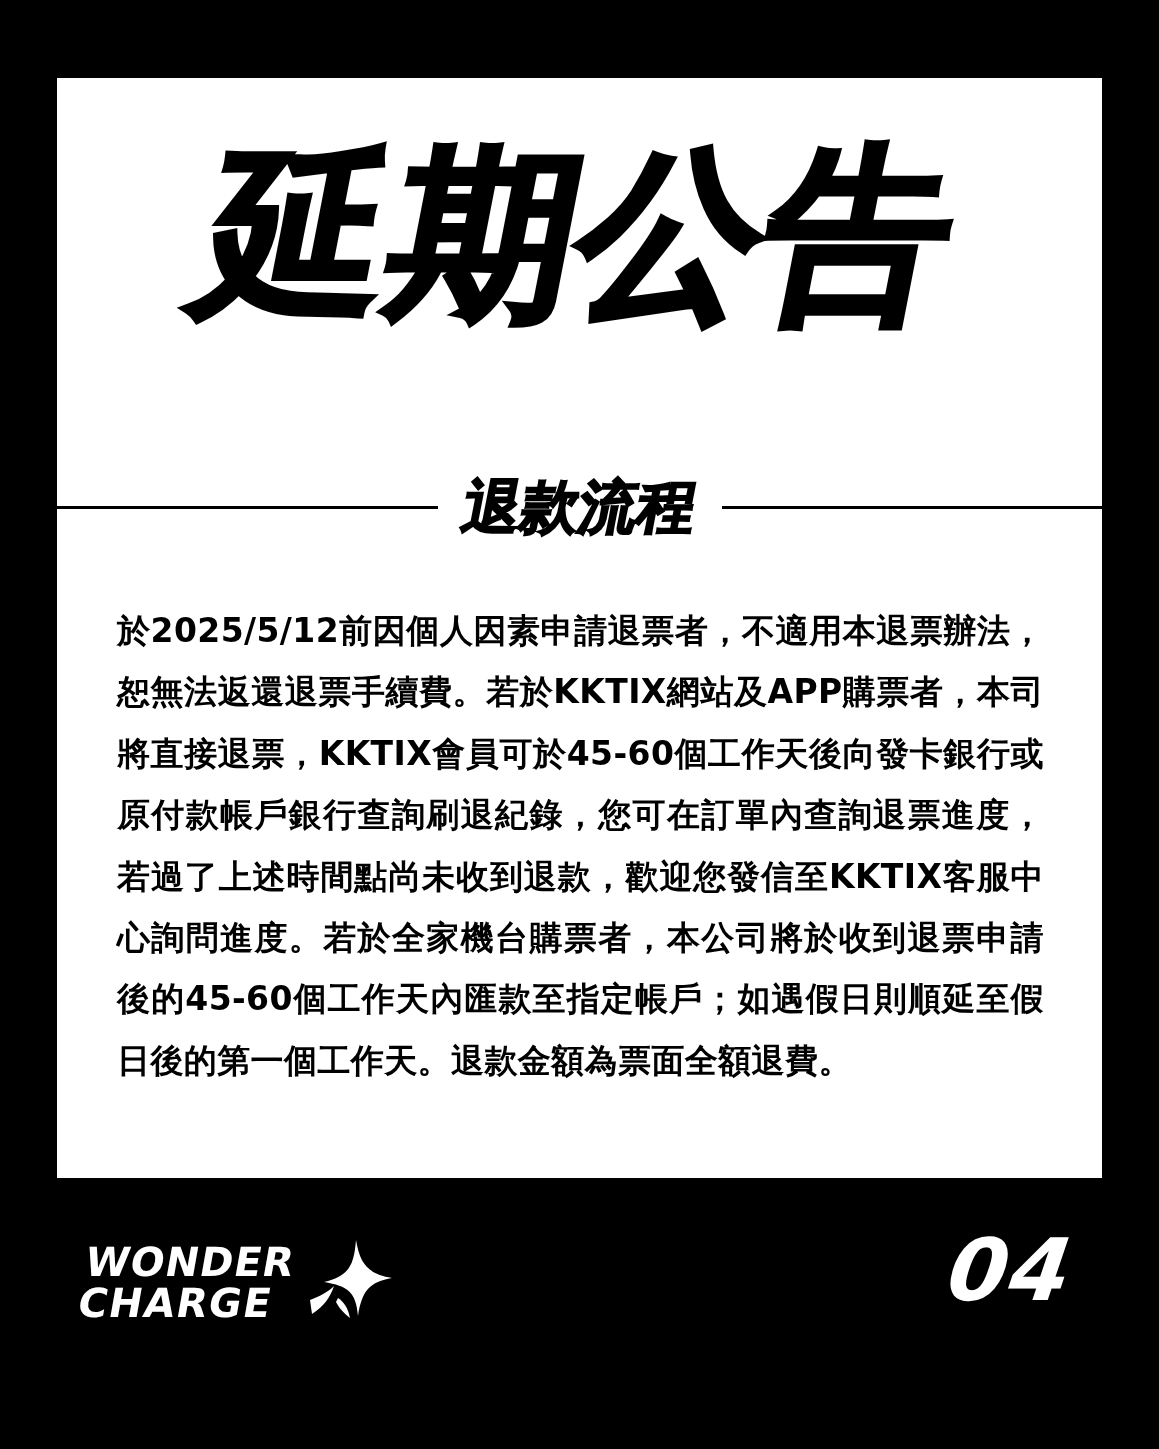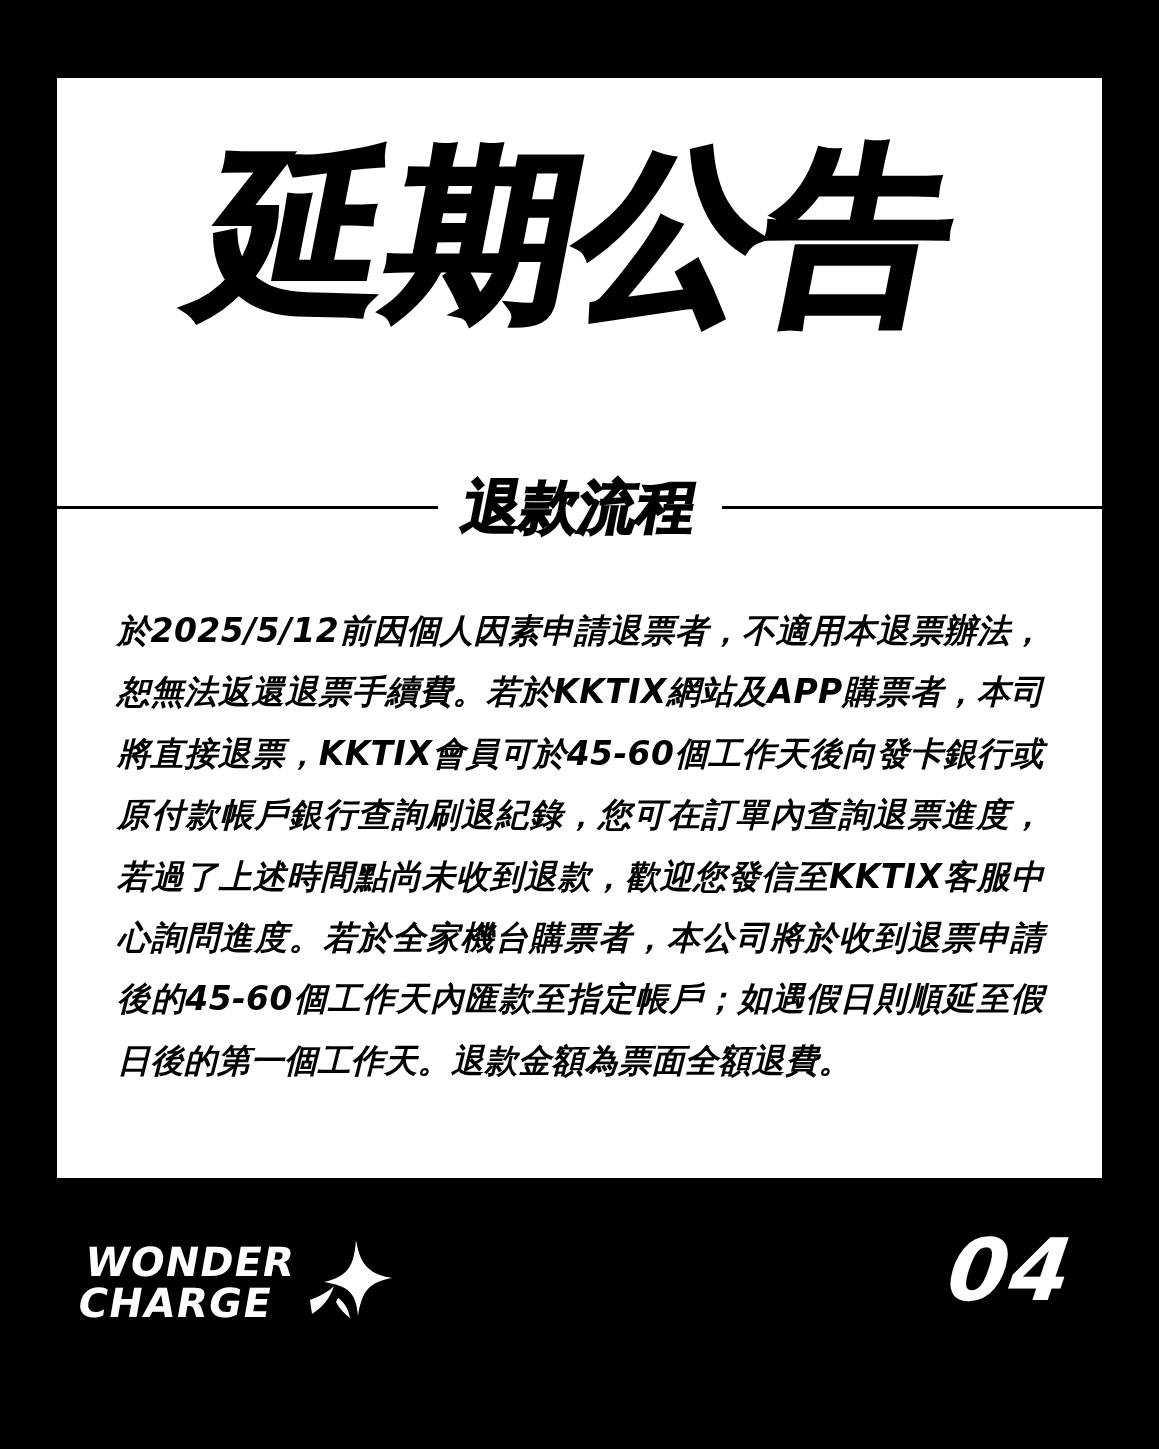--- a/index.html
+++ b/index.html
@@ -82,21 +82,20 @@
     -webkit-text-stroke: 2px #000;
     white-space: nowrap;
   }
 
   
   .body-wrap {
     position: absolute;
     left: 60px;
     right: 58px;
     top: 522px;
-    font-style: italic;
   }
 
   .body-text {
     font-family: "DejaVu Sans", "Liberation Sans", sans-serif;
     font-size: 33px;
     font-weight: 700;
     line-height: 1.86;
     letter-spacing: 0.4px;
     color: #000000;
     text-align: justify;

